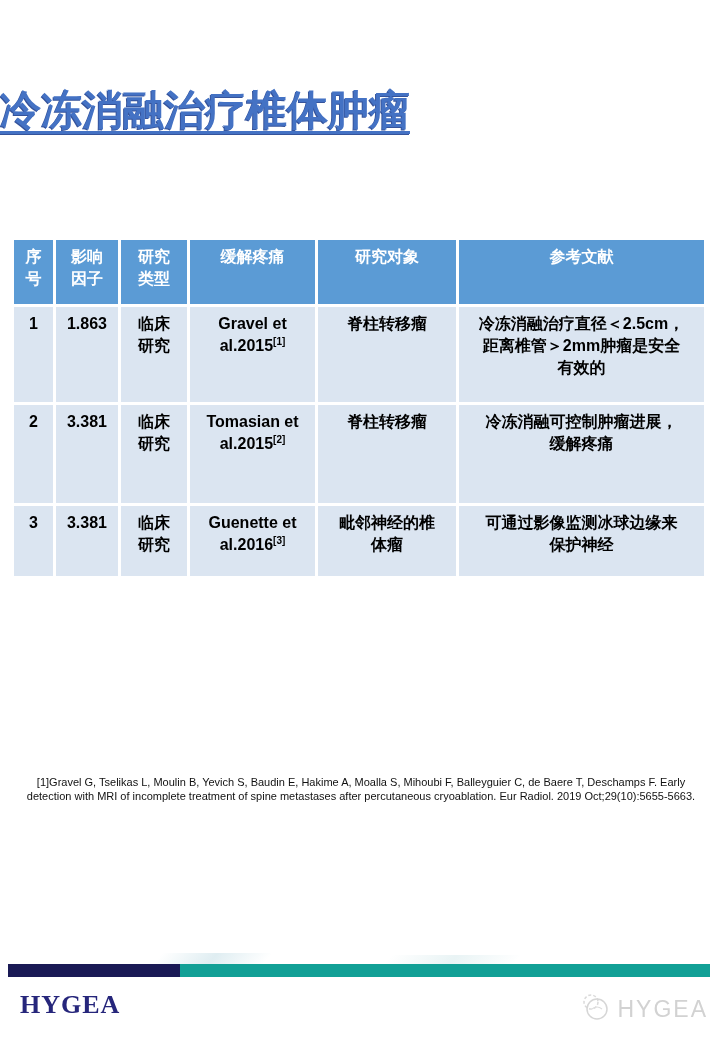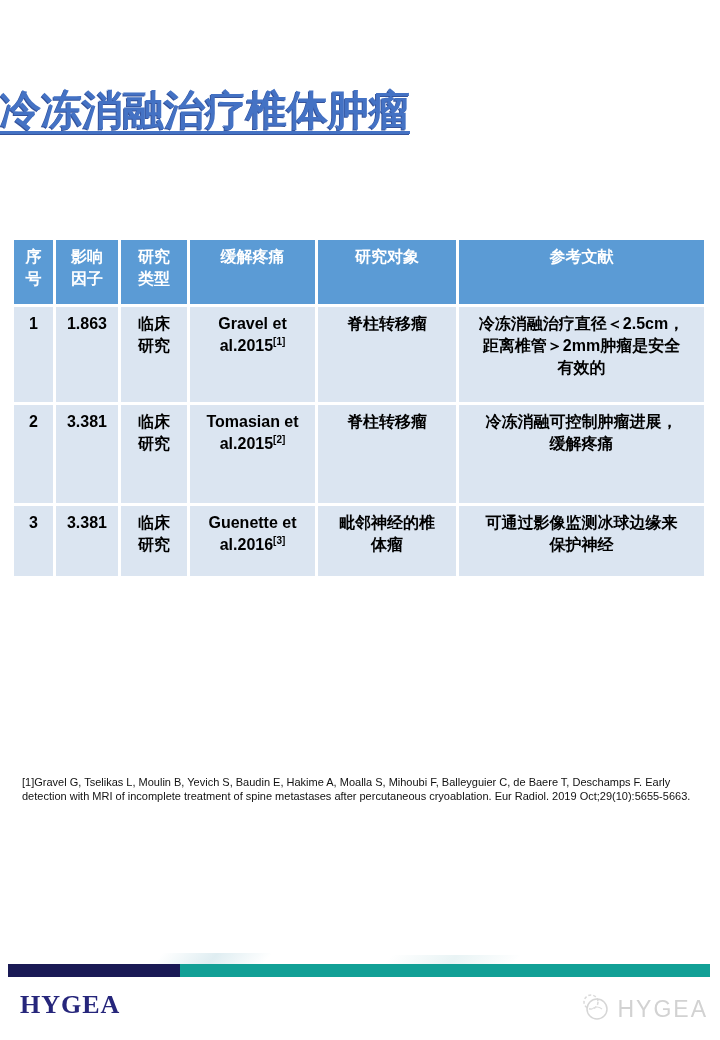--- a/index.html
+++ b/index.html
@@ -18,21 +18,21 @@
   table.study th, table.study td{
       vertical-align:top;text-align:center;font-weight:bold;font-size:16px;
       line-height:22px;padding:6px 4px 0;white-space:pre-line;overflow:hidden;}
   table.study th{background:#5B9BD5;color:#ffffff;font-weight:bold;}
   table.study td{background:#DBE5F1;color:#000000;}
   table.study sup{font-size:10px;line-height:0;}
   tr.hdr{height:64px;} tr.r1{height:95px;} tr.r2{height:98px;} tr.r3{height:70px;}
 
   
   .refs{position:absolute;left:22px;top:776px;width:678px;color:#111111;
-        font-size:11px;line-height:13.8px;text-align:left;}
+        font-size:11px;line-height:13.8px;text-align:center;}
   .refs p{margin:0;}
 
   
   .footer-bar{position:absolute;left:8px;top:964px;width:702px;height:13px;display:flex;}
   .bar-navy{width:172px;height:13px;background:#1A1A55;}
   .bar-teal{flex:1;height:13px;background:#12A096;}
   .bar-glint{position:absolute;top:-11px;left:150px;width:110px;height:11px;
              background:linear-gradient(90deg,rgba(215,232,238,0.0),rgba(210,230,236,0.7),rgba(215,232,238,0.0));
              transform:skewX(-40deg);}
   .bar-glint2{position:absolute;top:-9px;left:380px;width:130px;height:9px;

